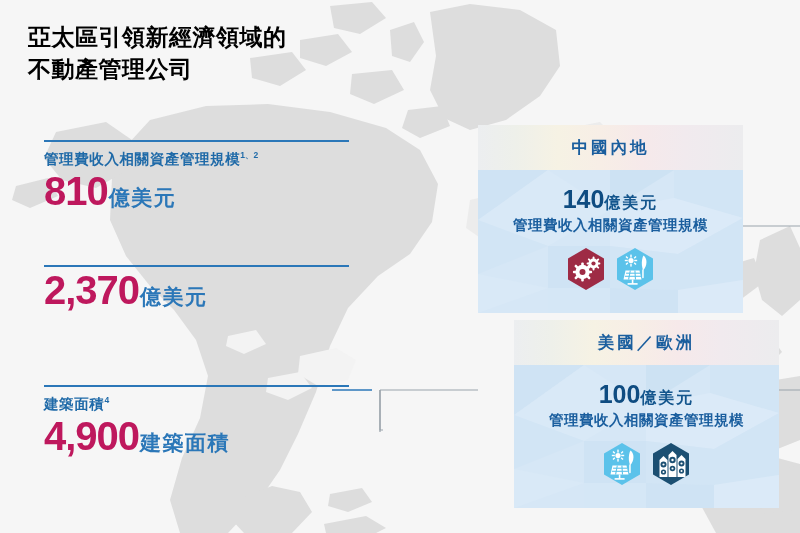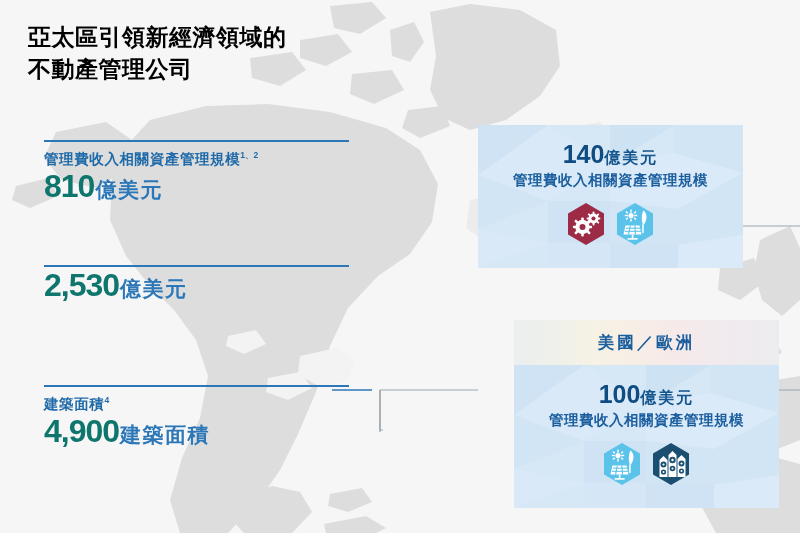--- a/index.html
+++ b/index.html
@@ -22,21 +22,21 @@
   }
   .stat{position:absolute;left:44px;width:305px;}
   .stat .rule{height:2px;background:#2b77b8;width:305px;}
   .stat .lbl{
     color:#1f6aa8;font-size:14.5px;font-weight:bold;letter-spacing:.6px;
     margin-top:9px;line-height:1.1;
   }
   .stat .lbl sup{font-size:8.5px;font-weight:bold;vertical-align:super;letter-spacing:0;}
   .stat .valrow{margin-top:2px;display:flex;align-items:baseline;}
   .stat .num{
-    color:#0f766e;font-size:32px;font-weight:bold;letter-spacing:-1px;line-height:1.05;
+    color:#be185d;font-size:40px;font-weight:bold;letter-spacing:-1px;line-height:1.05;
   }
   .stat .unit{
     color:#2b77b8;font-size:21px;font-weight:bold;letter-spacing:1.5px;margin-left:1px;
   }
   #stat1{top:140px;}
   #stat2{top:265px;}
   #stat3{top:385px;}
 
   
   #connectors{position:absolute;left:0;top:0;width:800px;height:533px;}
@@ -151,35 +151,36 @@
     <div class="lbl"><span>管理費收入相關資產管理規模</span><sup>1、2</sup></div>
     <div class="valrow">
       <span class="num">810</span>
       <span class="unit">億美元</span>
     </div>
   </div>
 
   <div class="stat" id="stat2">
     <div class="rule"></div>
     <div class="valrow">
-      <span class="num">2,530</span>
+      <span class="num">2,370</span>
       <span class="unit">億美元</span>
     </div>
   </div>
 
   <div class="stat" id="stat3">
     <div class="rule"></div>
     <div class="lbl"><span>建築面積</span><sup>4</sup></div>
     <div class="valrow">
       <span class="num">4,900</span>
       <span class="unit">建築面積</span>
     </div>
   </div>
 
   <div class="card" id="card1">
+    <div class="card-head">中國內地</div>
     <div class="card-body">
       <svg class="facets" viewBox="0 0 265 143" xmlns="http://www.w3.org/2000/svg">
         <rect x="0" y="0" width="265" height="143" fill="#d6e7f6"></rect>
         <polygon points="0,0 70,0 0,50" fill="#cfe3f4"></polygon>
         <polygon points="70,0 132,40 70,76 0,50" fill="#d9e9f7"></polygon>
         <polygon points="132,0 196,0 132,40" fill="#cde2f3"></polygon>
         <polygon points="196,0 265,0 265,48 196,28" fill="#d2e5f5"></polygon>
         <polygon points="132,40 196,28 265,48 200,84 132,76" fill="#dbeaf8"></polygon>
         <polygon points="0,50 70,76 0,104" fill="#d2e5f5"></polygon>
         <polygon points="70,76 132,76 132,118 70,118" fill="#cfe3f4"></polygon>

